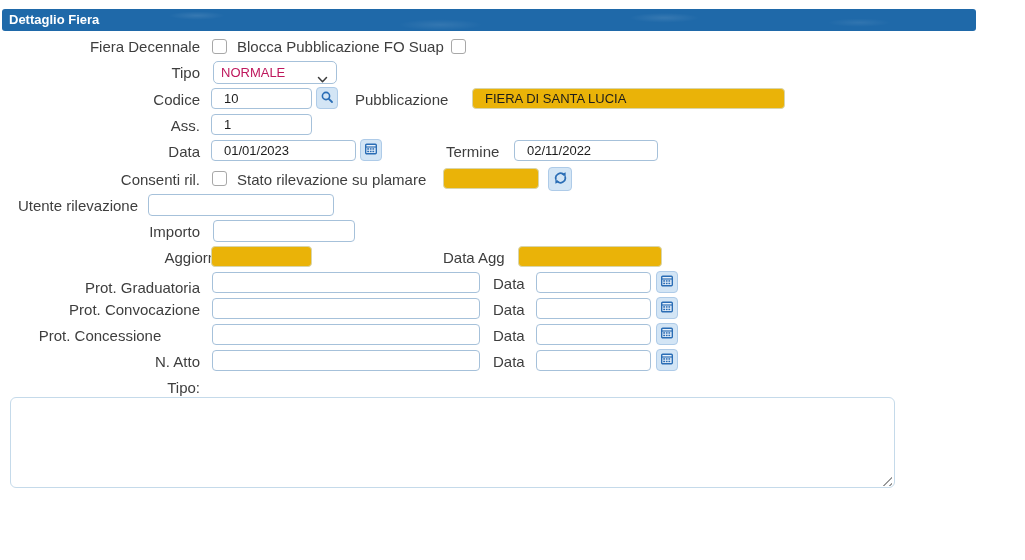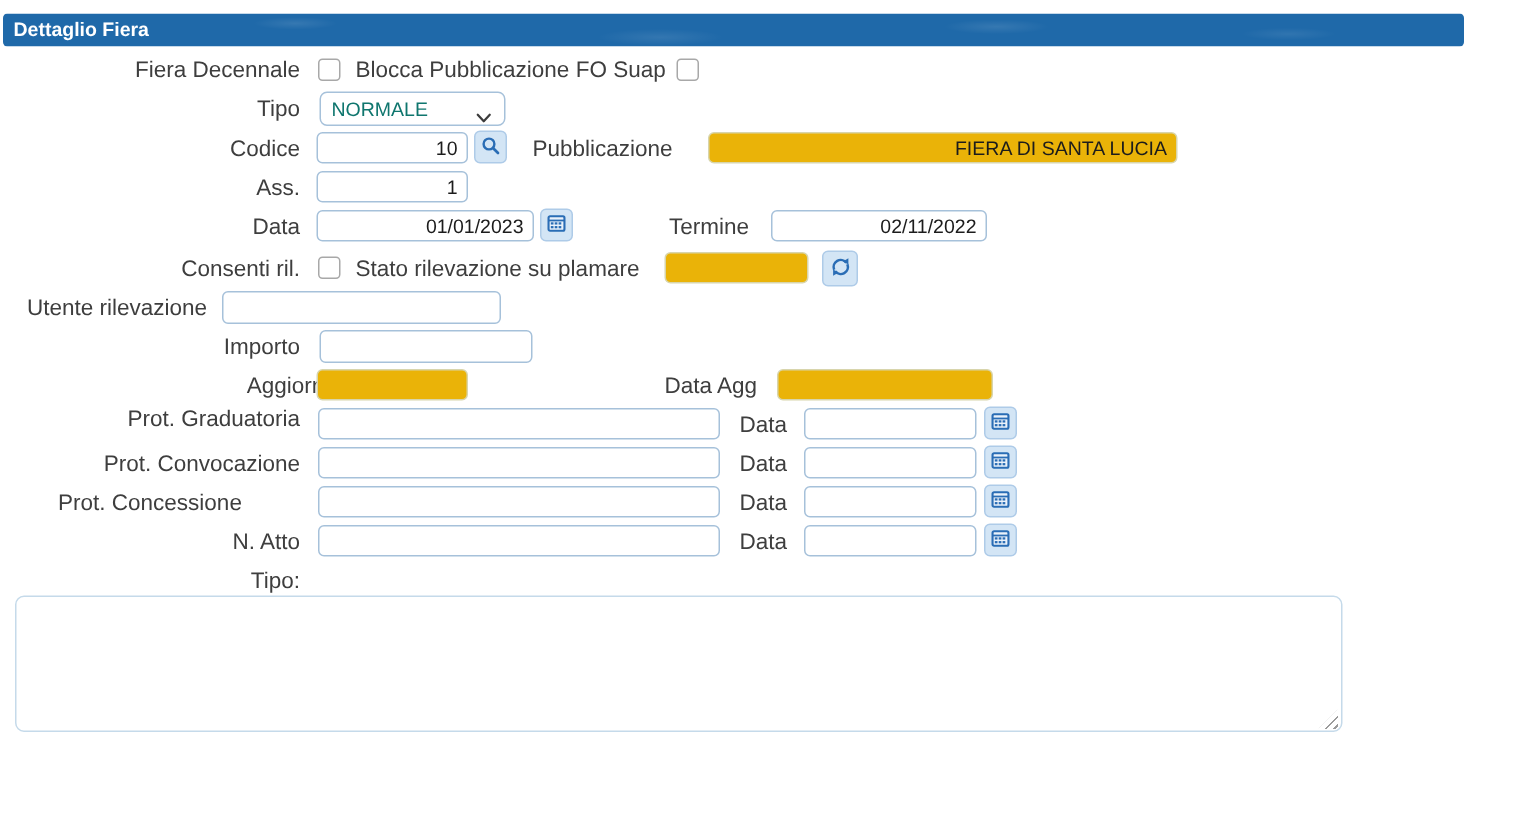--- a/index.html
+++ b/index.html
@@ -24,36 +24,36 @@
     border-radius:3px;
   }
   .hdrbar .title {
     color:#fff; font-size:13px; font-weight:bold; line-height:22px; padding-left:7px;
     display:block; white-space:nowrap;
   }
   input.fld {
     position:absolute; height:21px;
     border:1px solid #a6c1da; border-radius:4px; background:#fff;
     font-family:"Liberation Sans", sans-serif; font-size:13px; color:#1c1c1c;
-    padding:0 6px; outline:none;text-align:right;
+    padding:0 12px; outline:none;
   }
   input.fld.yellow { background:#eab308; border-color:#d8d5ac; }
   .icon-btn {
     position:absolute; width:22px; height:22px;
     background:#d3e5f5; border:1px solid #aecbe8; border-radius:4px;
     display:flex; align-items:center; justify-content:center; padding:0; cursor:pointer;
   }
   .cb {
     position:absolute; width:15px; height:15px;
     border:1px solid #a8a8a8; border-radius:3px; background:#fff; cursor:pointer;
   }
   select.sel {
     position:absolute; left:213px; top:61px; width:124px; height:23px;
     border:1px solid #a6c1da; border-radius:5px; background:#fff;
-    font-family:"Liberation Sans", sans-serif; font-size:13px; color:#0f766e;
+    font-family:"Liberation Sans", sans-serif; font-size:13px; color:#be185d;
     padding:0 20px 0 7px; appearance:none; -webkit-appearance:none; outline:none;
   }
   .sel-chevron { left:317px; top:70px; pointer-events:none; }
   textarea.note {
     position:absolute; left:10px; top:397px; width:885px; height:91px;
     border:1px solid #c5daea; border-radius:6px; background:#fff;
     font-family:"Liberation Sans", sans-serif; font-size:13px; color:#1c1c1c;
     padding:4px 6px; resize:none; outline:none;
   }
   .grip {
@@ -141,21 +141,21 @@
 <input class="fld" style="left: 148px; top: 194px; width: 186px; height: 22px;" value="">
 
 <div class="abs lbl lbl-r" style="left:0;top:224px;width:200px;">Importo</div>
 <input class="fld" style="left: 213px; top: 220px; width: 142px; height: 22px;" value="">
 
 <div class="abs lbl lbl-r" style="left:0;top:250px;width:200px;margin-left:37px;">Aggiornata</div>
 <input class="fld yellow" style="left: 211px; top: 246px; width: 101px;" value="">
 <div class="abs lbl" style="left:443px;top:250px;">Data Agg</div>
 <input class="fld yellow" style="left: 518px; top: 246px; width: 144px;" value="">
 
-<div class="abs lbl lbl-r" style="left:0;top:272px;width:200px;padding-left:45px;">Prot. Graduatoria</div>
+<div class="abs lbl lbl-r" style="left:0;top:280px;width:200px;padding-left:45px;">Prot. Graduatoria</div>
 <input class="fld" style="left: 212px; top: 272px; width: 268px;" value="">
 <div class="abs lbl" style="left:493px;top:276px;">Data</div>
 <input class="fld" style="left: 536px; top: 272px; width: 115px;" value="">
 <button class="icon-btn" style="left:656px;top:271px;">
   <span>
     <svg width="14" height="14" viewBox="0 0 14 14">
       <rect x="1.7" y="2.2" width="10.6" height="9.6" rx="1" fill="#eaf2fb" stroke="#2a6db5" stroke-width="1.4"></rect>
       <line x1="1.7" y1="5" x2="12.3" y2="5" stroke="#2a6db5" stroke-width="1.2"></line>
       <g fill="#2a6db5">
         <rect x="3.2" y="6.2" width="1.8" height="1.5"></rect>

